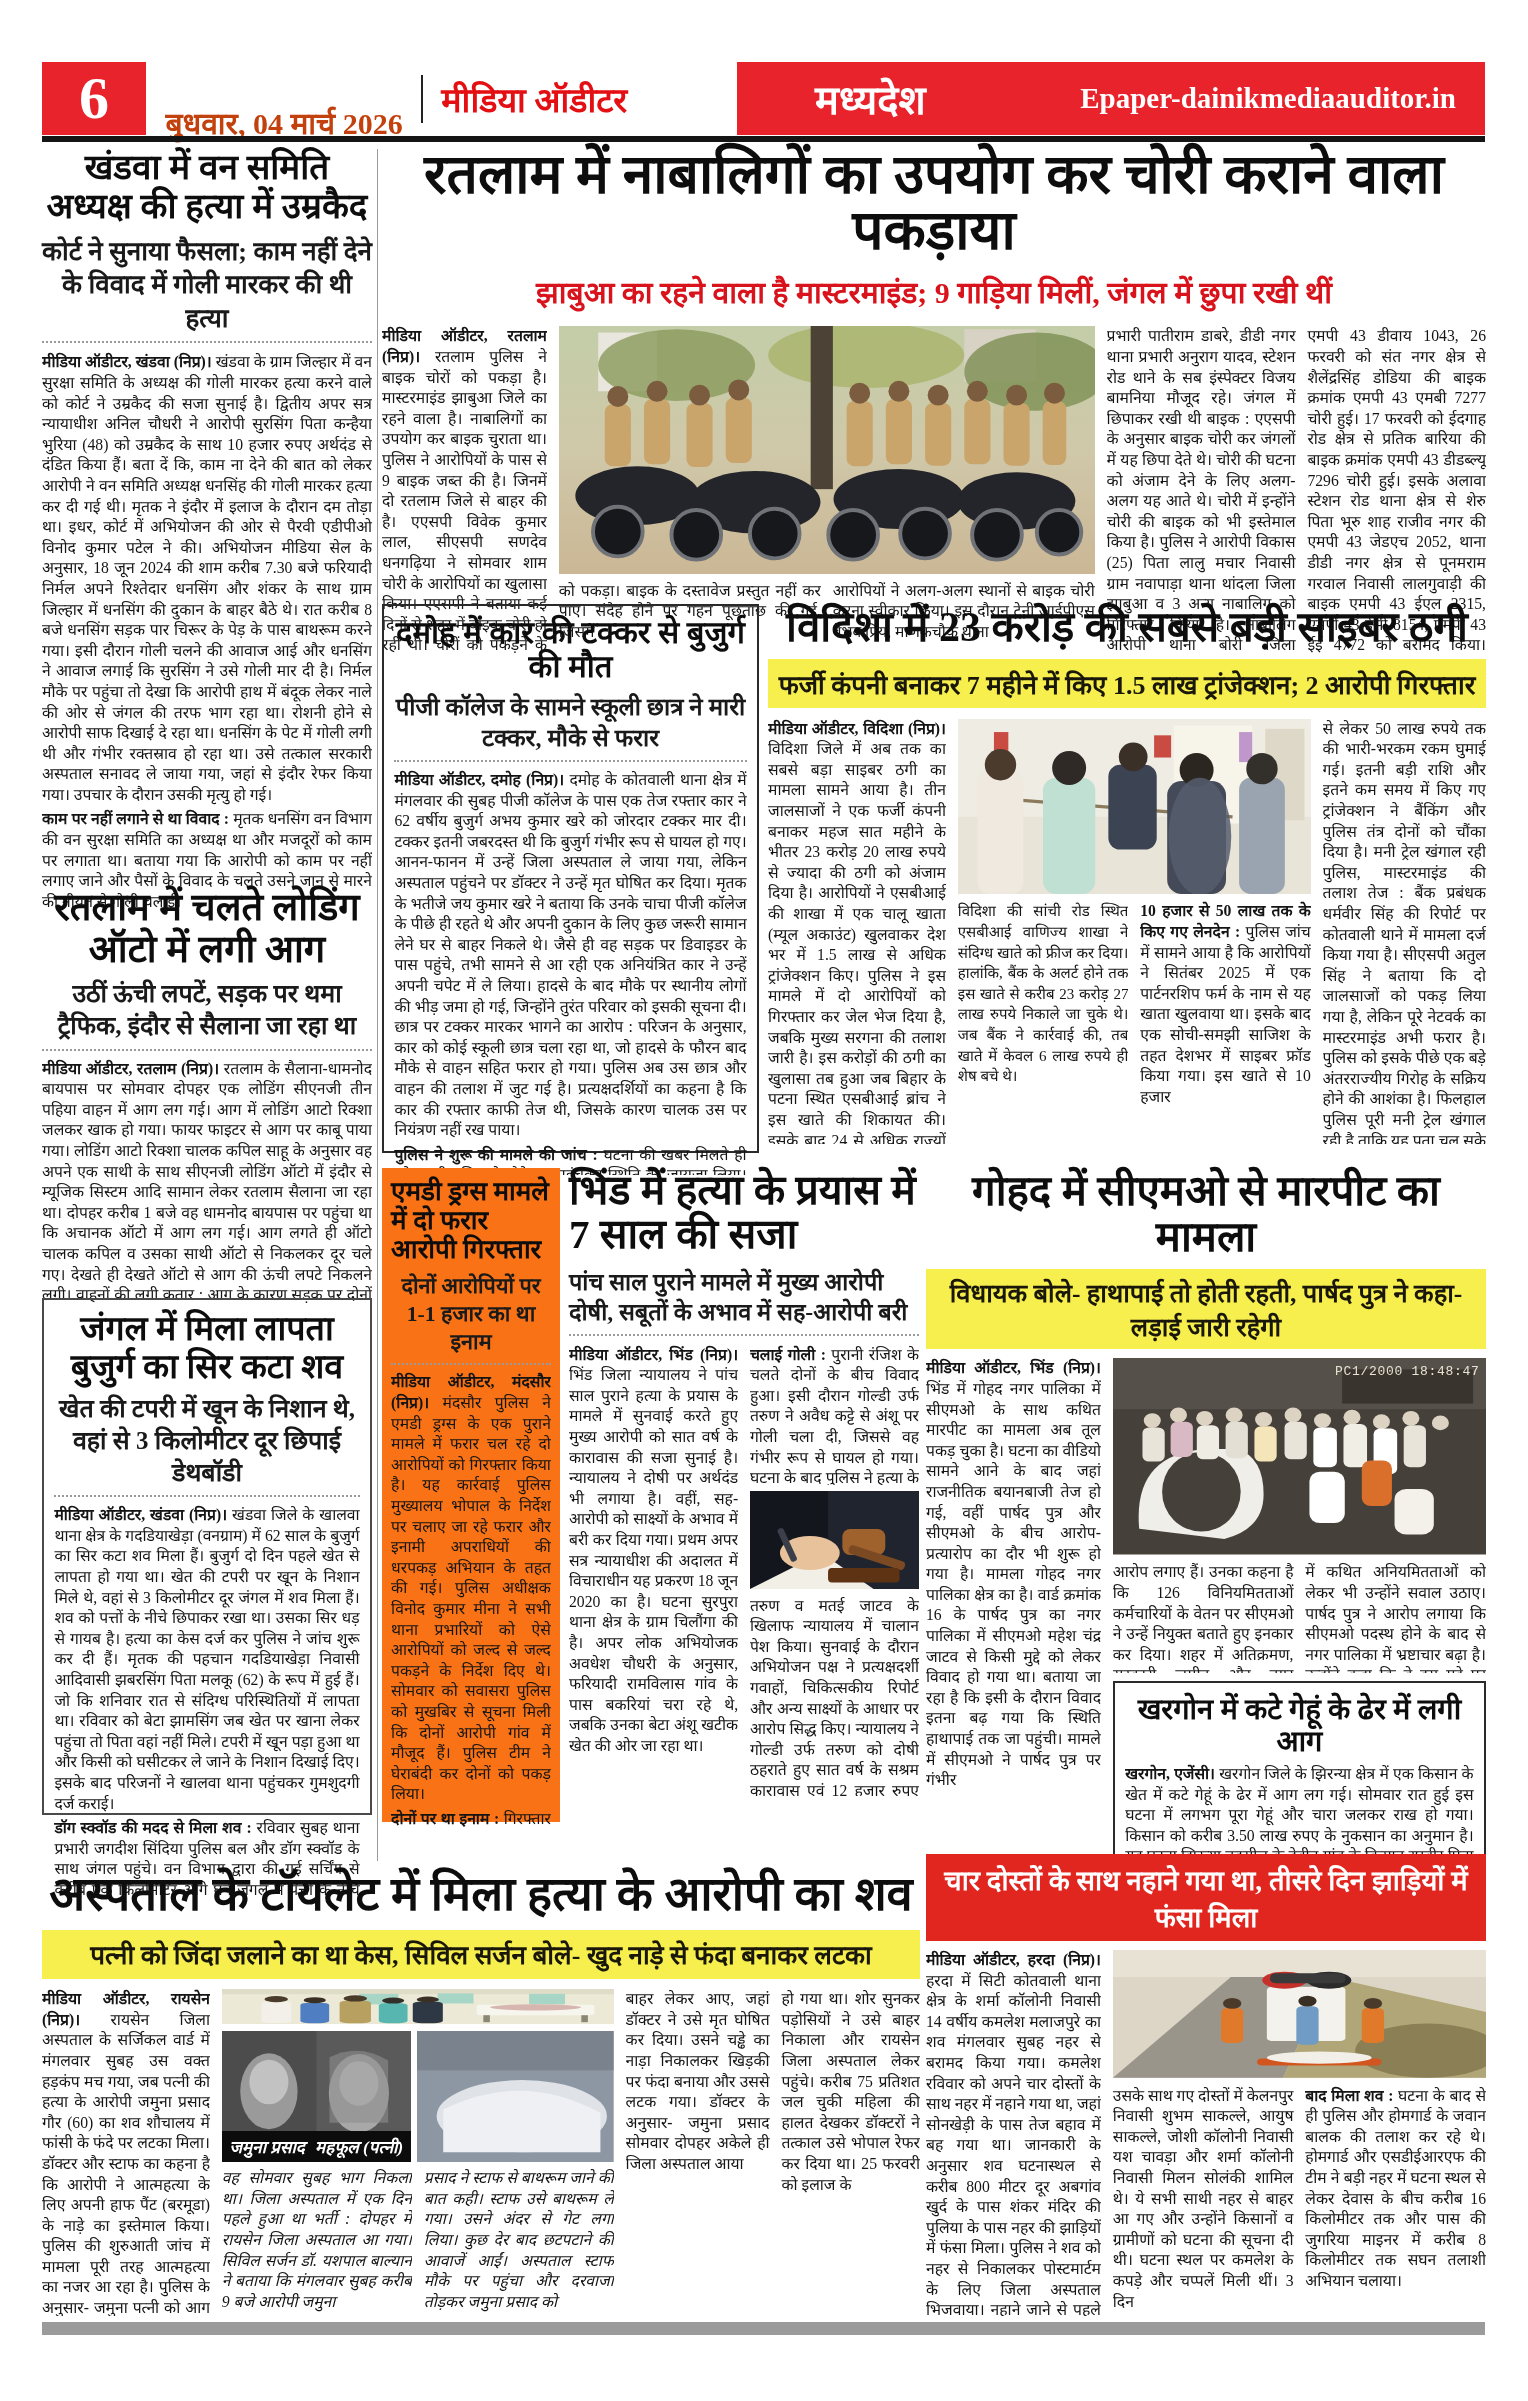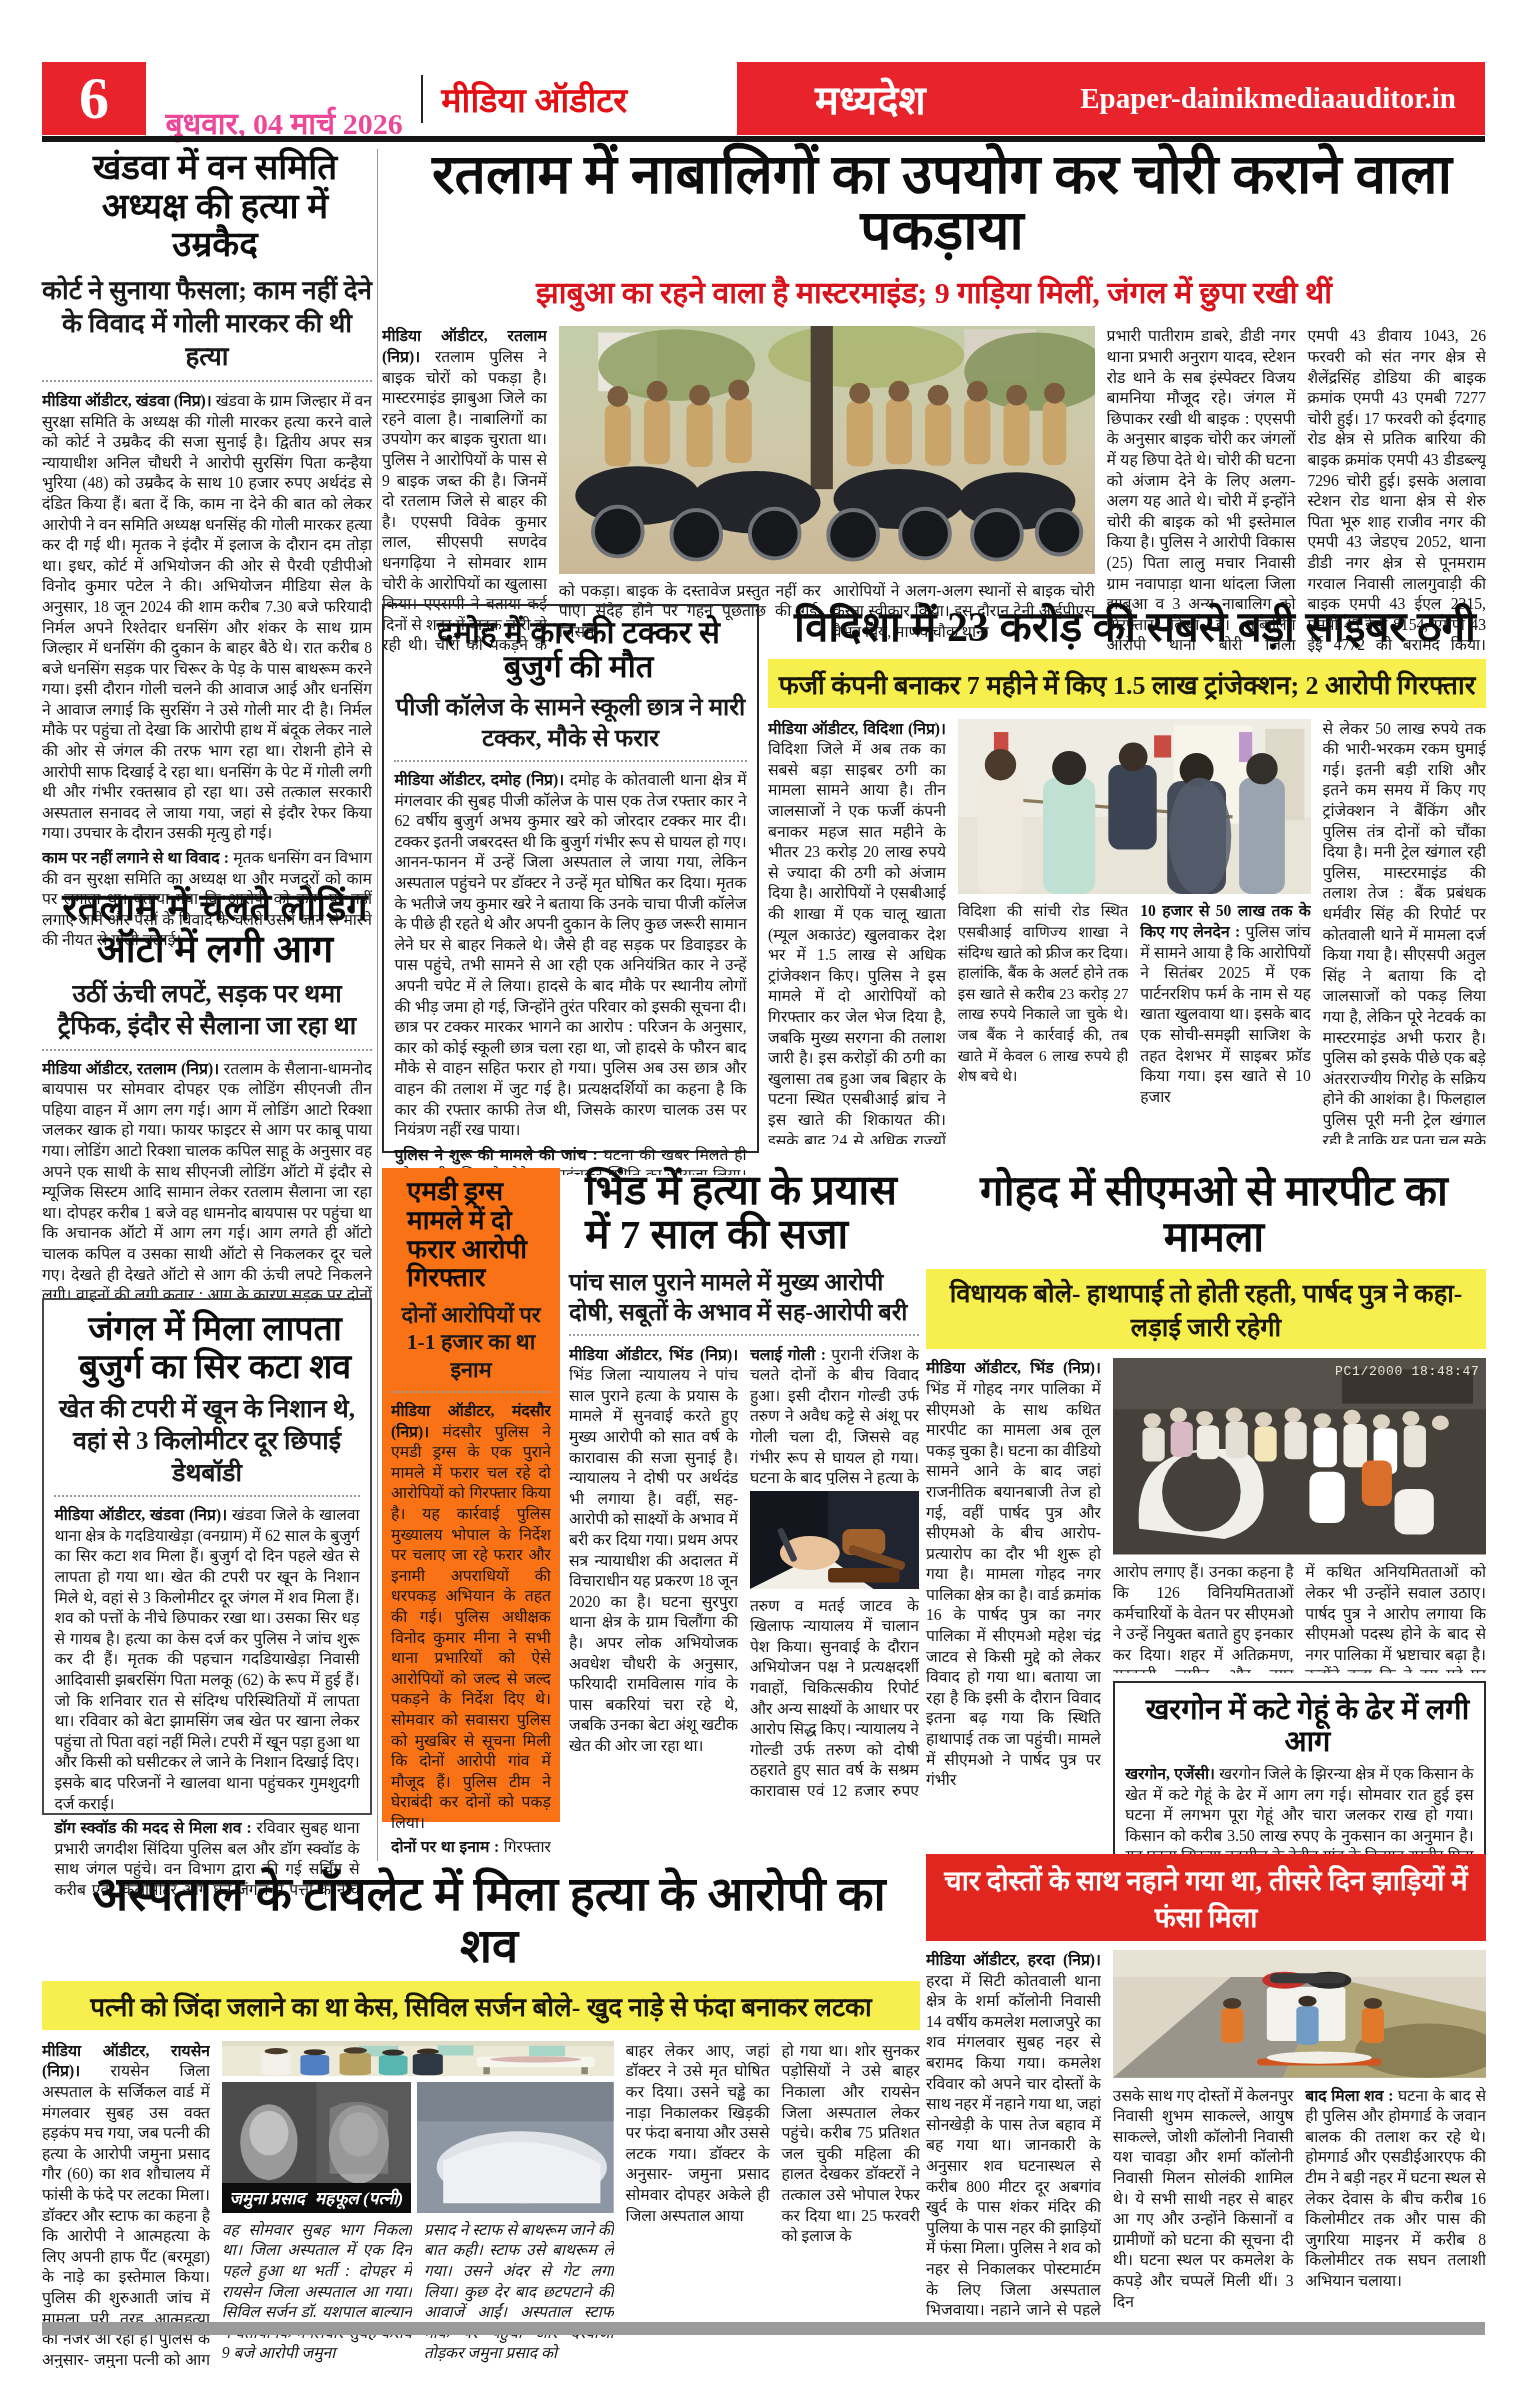--- a/index.html
+++ b/index.html
@@ -4,30 +4,30 @@
 <style>
   html,body{margin:0;padding:0;background:#ffffff;}
   .page{position:relative;width:1528px;height:2401px;background:#fff;
         font-family:"Liberation Serif","DejaVu Serif",serif;color:#141414;overflow:hidden;}
   .abs{position:absolute;}
   
   .masthead{left:42px;top:62px;width:1443px;height:73px;background:#e8232b;display:flex;align-items:stretch;}
   .pagenum{width:104px;display:flex;align-items:center;justify-content:center;
            color:#fff;font-size:60px;font-weight:700;}
   .mast-white{width:591px;background:#fff;display:flex;align-items:center;gap:18.3px;padding:0 19.6px;box-sizing:border-box;}
-  .mast-date{font-size:30px;font-weight:700;color:#ec4899;margin-top:48px;}
+  .mast-date{font-size:30px;font-weight:700;color:#c2410c;margin-top:48px;}
   .mast-div{width:2px;height:48px;background:#222;}
   .mast-brand{font-size:34px;font-weight:800;color:#e30f13;}
   .mast-section{flex:0 0 auto;color:#fff;font-size:40px;font-weight:800;margin-left:78px;align-self:center;}
   .mast-url{color:#fff;font-size:29px;font-weight:600;margin-left:auto;margin-right:29px;align-self:center;}
   .blackrule{left:42px;top:136px;width:1443px;height:5.9px;background:#151515;}
   .graybar{left:42px;top:2322px;width:1443px;height:13px;background:#9b9b9b;}
   .vrule-left{left:377px;top:149px;width:1.3px;height:1712px;background:#9a9a9a;}
   
-  .hl{font-weight:800;text-align:center;line-height:1.1;color:#0d0d0d;margin-left:16px;}
+  .hl{font-weight:800;text-align:center;line-height:1.1;color:#0d0d0d;}
   .sub{font-weight:700;text-align:center;line-height:1.28;color:#1a1a1a;
        border-bottom:2px dotted #9a9a9a;padding-bottom:6.5px;}
   .redsub{color:#d8131c;font-weight:800;text-align:center;}
   .band{font-weight:800;text-align:center;color:#19170a;}
   .band-yellow{background:#f7ef4d;}
   .band-red{background:#e1251f;color:#fff;}
   .bodytxt{font-size:15.7px;line-height:20.6px;text-align:justify;overflow:hidden;}
   .bodytxt p{margin:0 0 3.9px 0;}
   .dl{font-weight:700;}
   .lede{font-weight:700;}

